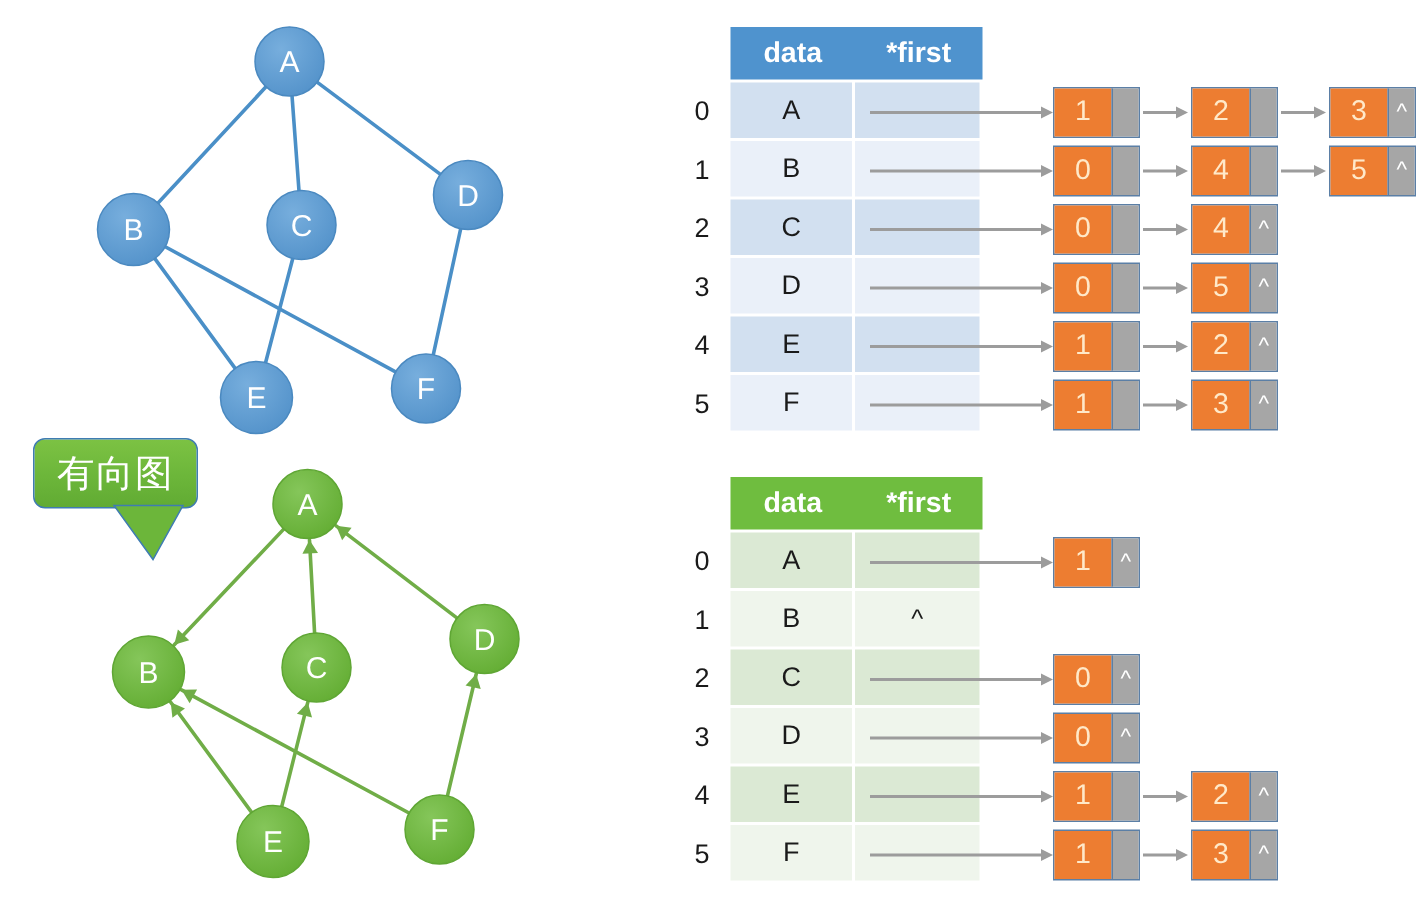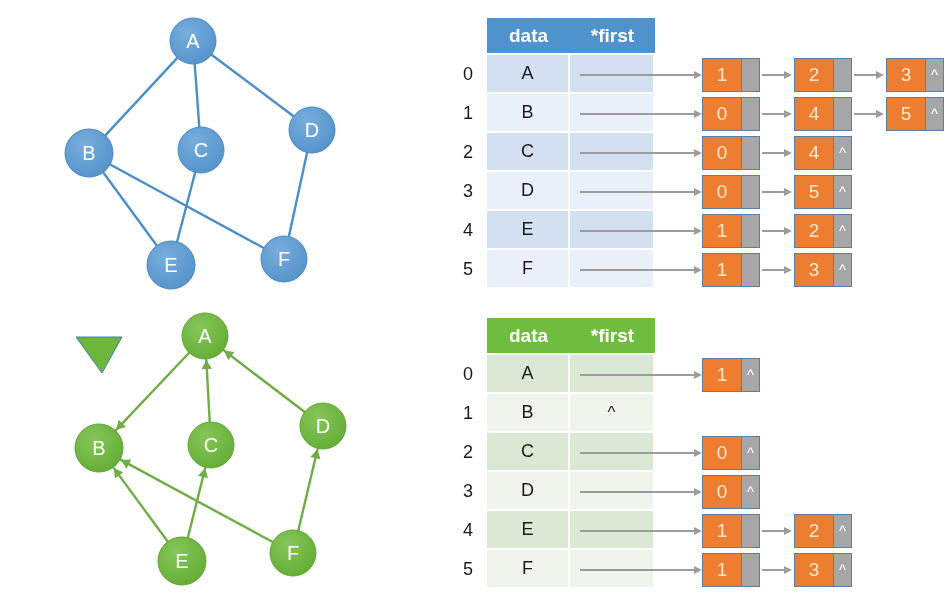--- a/index.html
+++ b/index.html
@@ -118,20 +118,23 @@
         <circle cx="171" cy="265" r="24" fill="url(#graph-undirected-grad)" stroke="#4a89c0" stroke-width="1"></circle>
         <text x="171" y="272" text-anchor="middle" font-family="&quot;Liberation Sans&quot;, sans-serif" font-size="20" fill="#ffffff">E</text>
       </g>
       <g>
         <circle cx="284" cy="259" r="23" fill="url(#graph-undirected-grad)" stroke="#4a89c0" stroke-width="1"></circle>
         <text x="284" y="266" text-anchor="middle" font-family="&quot;Liberation Sans&quot;, sans-serif" font-size="20" fill="#ffffff">F</text>
       </g>
     </svg>
 
   <div class="callout callout-green" style="left:22px; top:292px; width:150px; height:75px;">
+    <div class="bubble">
+      <span>有向图</span>
+    </div>
     <svg class="tail" width="70" height="42" style="left:52px; top:43px;">
       <path d="M 2 2 L 48 2 L 28 38 Z" fill="#6cb63a" stroke="#3f7cb2" stroke-width="1"></path>
     </svg>
   </div>
 
   <svg id="graph-directed" class="graph" style="left:0; top:300px; width:470px; height:301px;">
       <defs>
         <radialGradient id="graph-directed-grad" cx="38%" cy="32%" r="75%">
           <stop offset="0%" stop-color="#85c65a"></stop>
           <stop offset="100%" stop-color="#63ad33"></stop>

